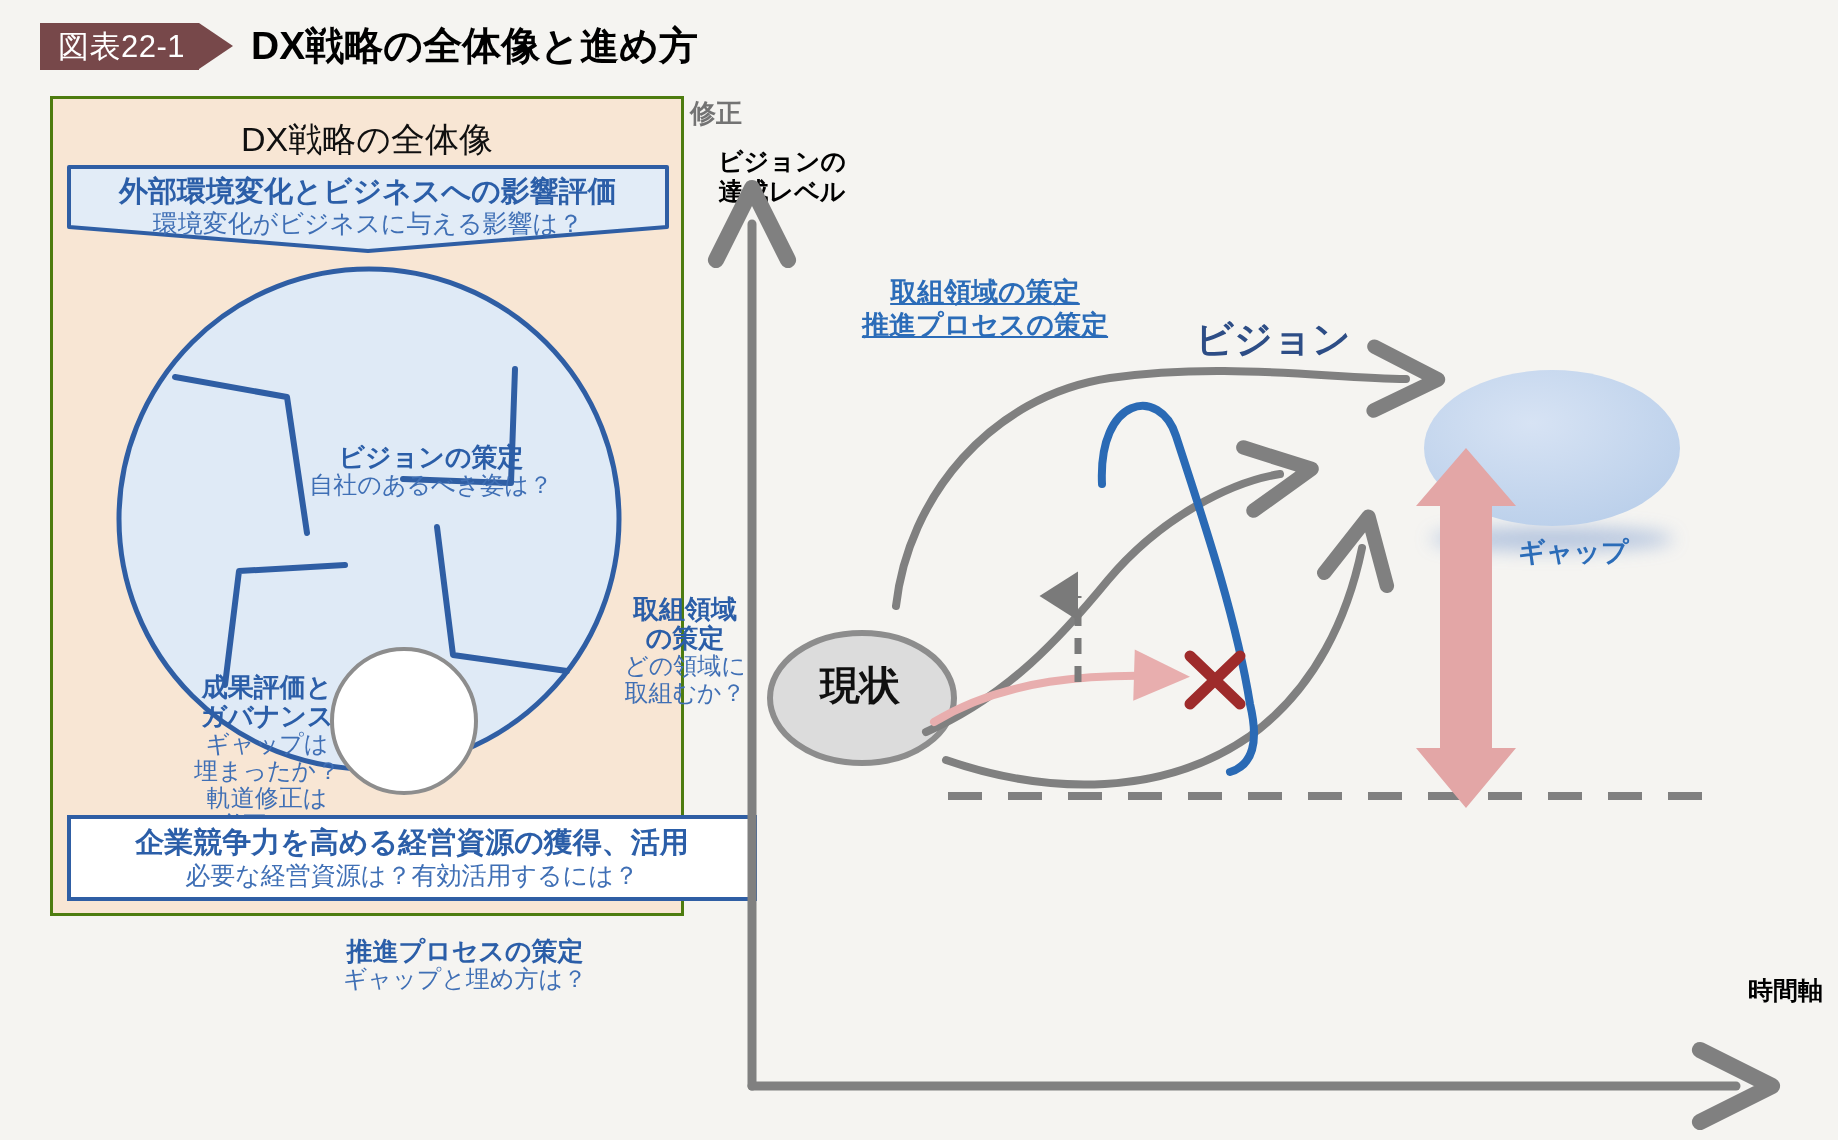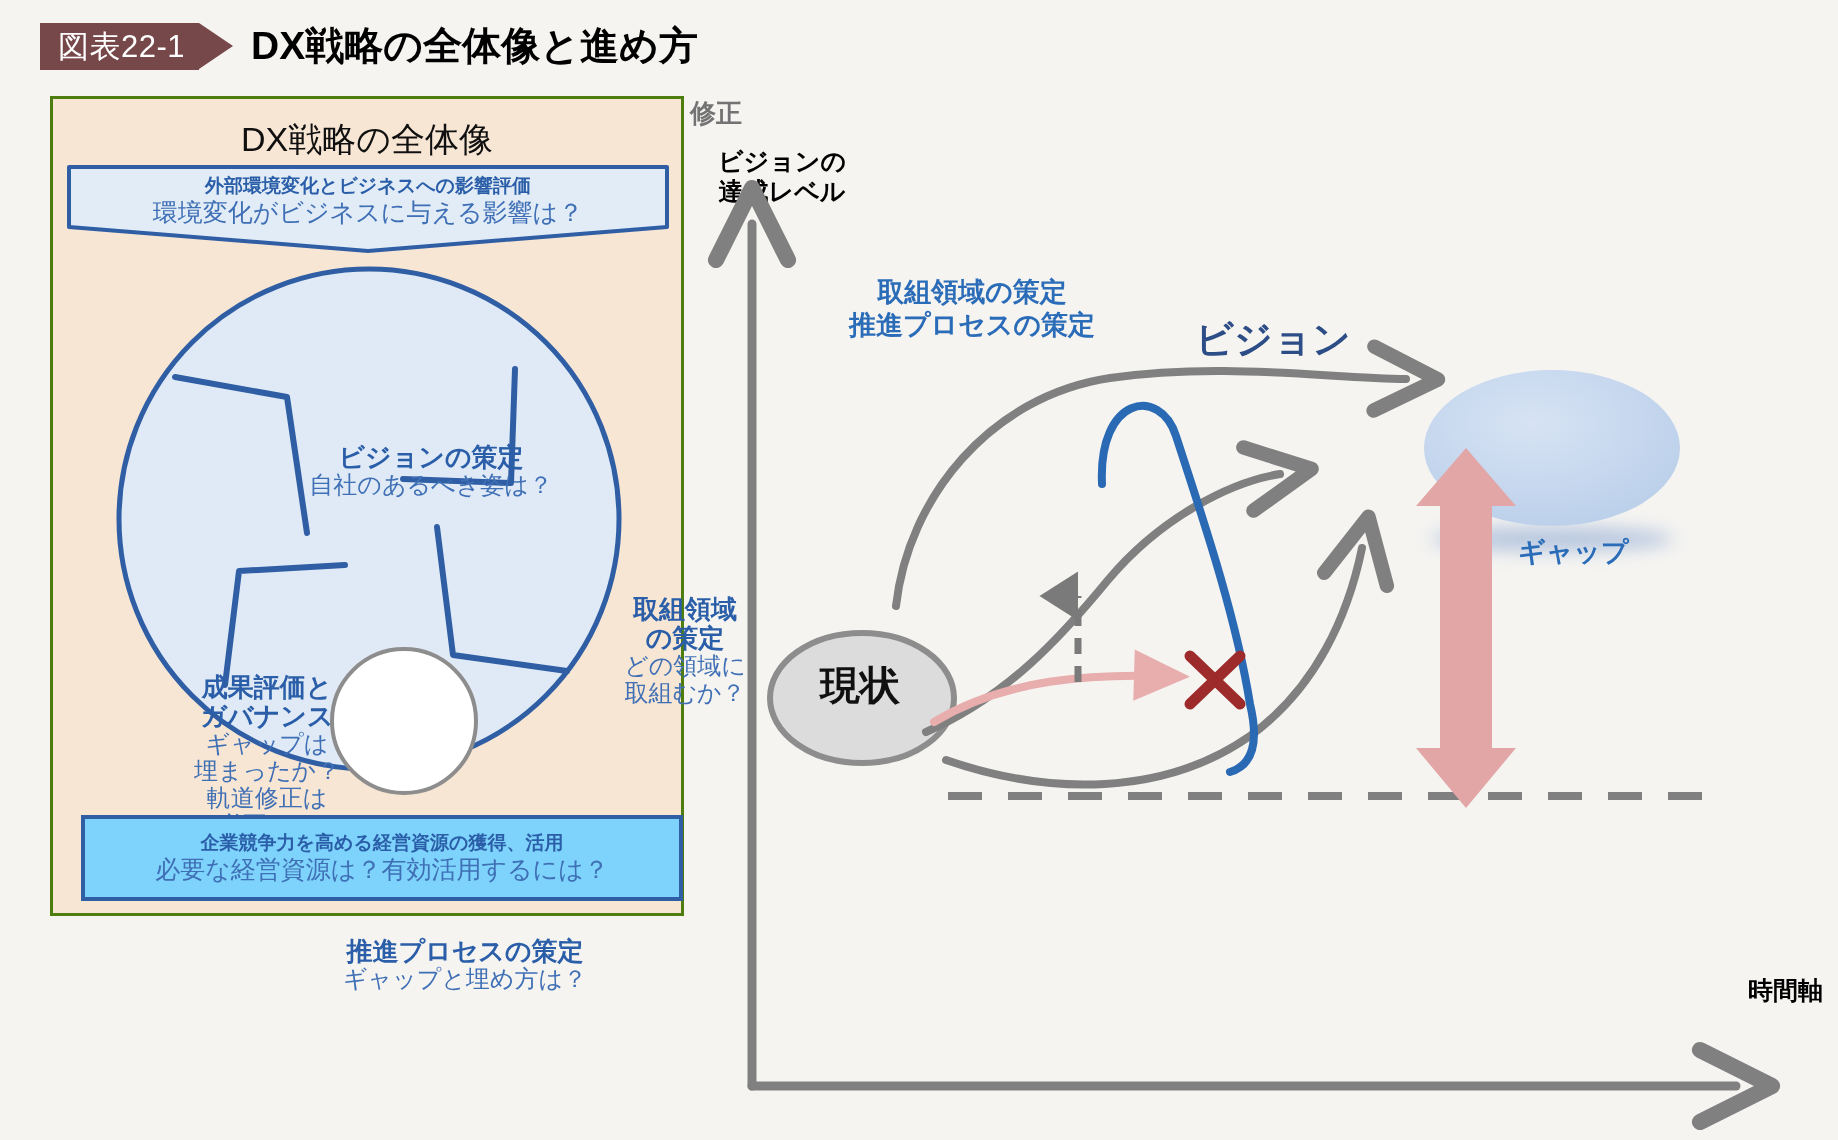--- a/index.html
+++ b/index.html
@@ -36,51 +36,51 @@
     font-size:34px;color:#101010;
   }
   
   #banner-top{
     position:absolute;left:14px;top:66px;width:602px;height:88px;
   }
   #banner-top .btext{
     position:absolute;left:0;top:10px;width:100%;text-align:center;
     pointer-events:none;
   }
-  .btitle{font-size:19px;font-weight:bold;color:#2b5ea8;line-height:1.15;}
+  .btitle{font-size:29px;font-weight:bold;color:#2b5ea8;line-height:1.15;}
   .bsub{font-size:25px;color:#3f6fb5;line-height:1.2;}
 
   
   #wheel{position:absolute;left:62px;top:166px;width:508px;height:508px;}
   #hub{
     position:absolute;left:215px;top:382px;width:148px;height:148px;
     border-radius:50%;background:#ffffff;border:4px solid #8d8d8d;box-sizing:border-box;
   }
   .wlabel{position:absolute;text-align:center;line-height:1.12;}
   .wtitle{font-size:26px;font-weight:bold;color:#2b5ea8;}
   .wsub{font-size:24px;color:#3f6fb5;}
   #w-vision{left:118px;top:178px;width:396px;}
   #w-area{left:470px;top:330px;width:200px;}
   #w-process{left:150px;top:672px;width:400px;}
   #w-gov{left:52px;top:408px;width:200px;}
 
   
   #banner-bottom{
-    position:absolute;left:28px;top:716px;width:602px;height:86px;
-    background:#7dd3fc;border:4px solid #2f5ea4;box-sizing:border-box;
+    position:absolute;left:14px;top:716px;width:690px;height:86px;
+    background:#ffffff;border:4px solid #2f5ea4;box-sizing:border-box;
     display:flex;flex-direction:column;align-items:center;justify-content:center;
   }
 
   
   #right-panel{position:absolute;left:690px;top:96px;width:1140px;height:1010px;}
   .axlabel{position:absolute;font-size:25px;font-weight:bold;color:#000000;line-height:1.2;}
   #ylab{left:2px;top:50px;width:180px;text-align:center;}
   #xlab{left:1058px;top:879px;}
   .chartnote{position:absolute;font-size:27px;font-weight:bold;color:#2b6cb8;line-height:1.22;text-align:center;}
-  #note-policy{left:112px;top:180px;width:340px;}
+  #note-policy{left:125px;top:180px;width:340px;text-decoration:underline;}
   #note-gap{left:828px;top:440px;}
   #note-fix{left:350px;top:430px;font-size:26px;font-weight:bold;color:#737373;}
   #vision-text{
     position:absolute;left:468px;top:218px;width:230px;text-align:center;
     font-size:38px;font-weight:bold;color:#2d4d86;
   }
   #genjo-text{
     position:absolute;left:80px;top:562px;width:180px;text-align:center;
     font-size:40px;font-weight:bold;color:#101010;
   }

